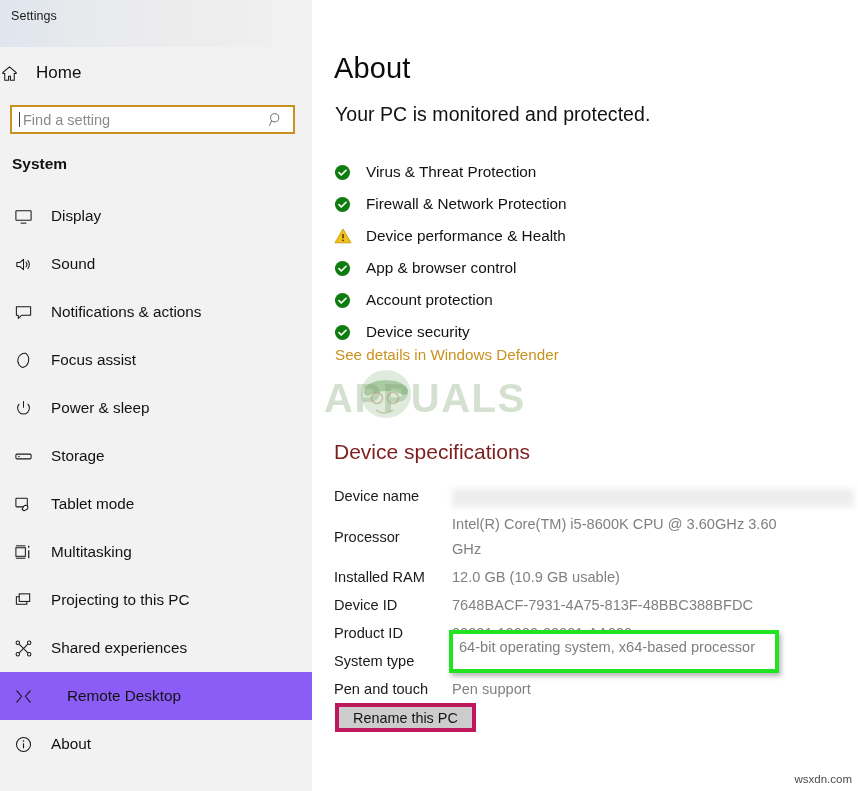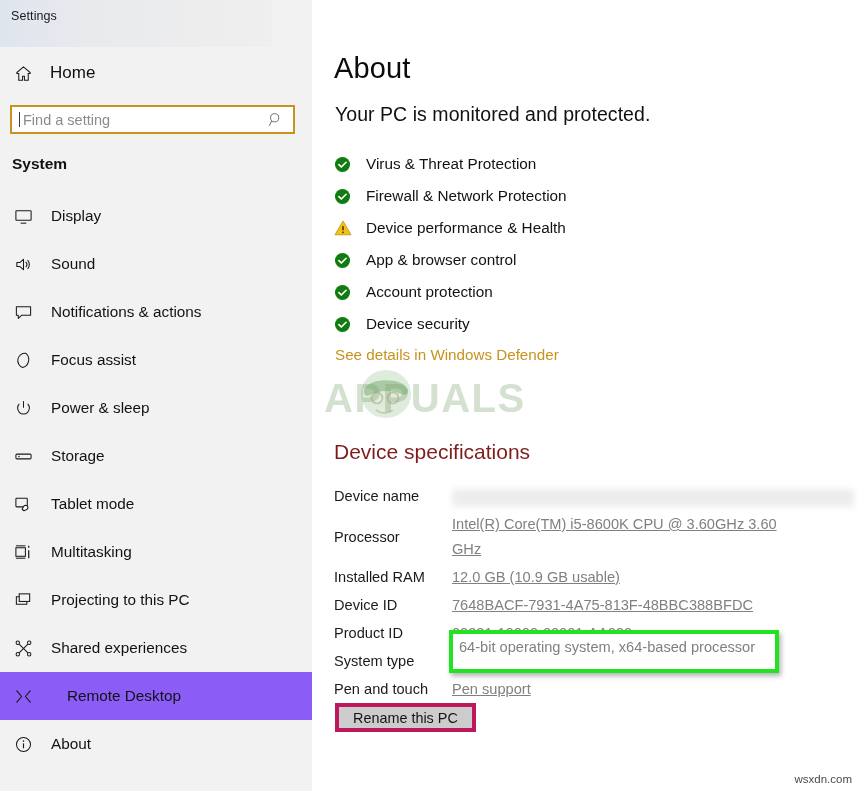--- a/index.html
+++ b/index.html
@@ -36,21 +36,21 @@
     font-size: 12.5px;
     color: #1a1a1a;
     letter-spacing: 0.1px;
   }
 
   .home-row {
     position: absolute;
     left: 0; top: 55px;
     width: 312px; height: 36px;
     display: flex; align-items: center;
-    padding-left: 14px;
+    padding-left: 0;
   }
   .home-row .ic { width: 26px; display:flex; align-items:center; }
   .home-label {
     font-size: 17px; color: #101010;
     margin-left: 10px;
   }
 
   .search-wrap {
     position: absolute;
     left: 10px; top: 105px;
@@ -121,21 +121,21 @@
     letter-spacing: 0.1px;
   }
   .subtitle {
     position: absolute;
     left: 23px; top: 103px;
     font-size: 19.5px;
     color: #111;
     letter-spacing: 0.05px;
   }
 
-  .sec-list { position: absolute; left: 22px; top: 148px; width: 500px; }
+  .sec-list { position: absolute; left: 22px; top: 156px; width: 500px; }
   .sec-row {
     display: flex; align-items: center;
     height: 32px;
   }
   .sec-ico { width: 22px; flex: 0 0 auto; display:flex; align-items:center; }
   .sec-label {
     margin-left: 10px;
     font-size: 15.3px;
     color: #121212;
     font-weight: 500;
@@ -184,21 +184,20 @@
     font-size: 14.6px;
     color: #1a1a1a;
     line-height: 25px;
   }
   .spec-val {
     flex: 1 1 auto;
     font-size: 14.6px;
     color: #808080;
     line-height: 25px;
     white-space: pre-line;
-    text-decoration: underline;
   }
   .spec-val.redacted {
     background: #ededed;
     filter: blur(3px);
     height: 18px;
     width: 142px;
     margin-top: 3px;
     color: transparent;
   }
 

